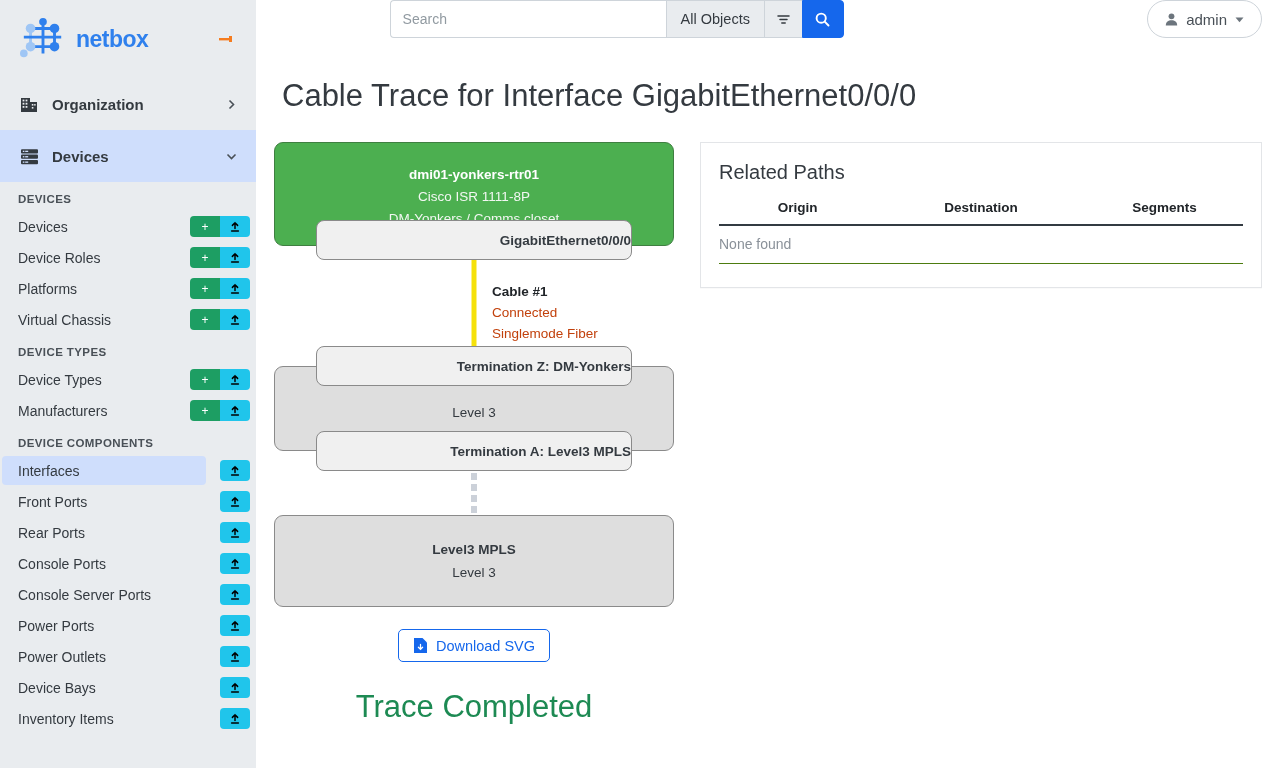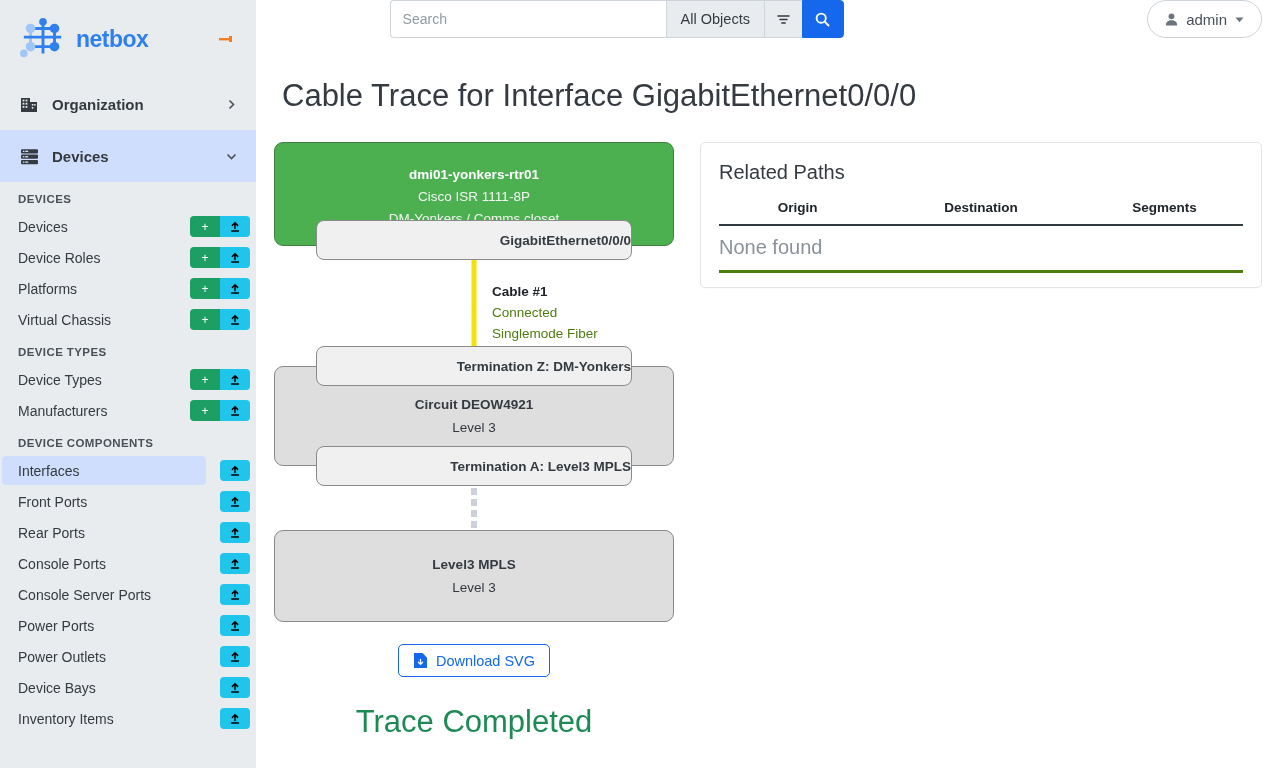--- a/index.html
+++ b/index.html
@@ -165,21 +165,21 @@
   .cable-area { position: relative; height: 106px; }
   .cable-line {
     position: absolute; left: 50%; transform: translateX(-50%);
     top: 0; bottom: 0; width: 5px; background: #f5e10a;
   }
   .cable-info {
     position: absolute; left: 218px; top: 22px;
     text-align: left; line-height: 1.55;
   }
   .cable-info .c-name { font-size: 13.5px; font-weight: 700; color: #212529; }
-  .cable-info .c-line { font-size: 13.5px; color: #4d7c0f; }
+  .cable-info .c-line { font-size: 13.5px; color: #c2410c; }
 
   .circuit-wrap { position: relative; margin-top: -20px; }
   .node.circuit {
     background: #dedede; border-color: #8a8a8a;
     padding: 30px 10px 30px 10px;
   }
   .node.circuit .n-title { font-weight: 700; font-size: 13.5px; color: #343a40; }
   .node.circuit .n-sub { font-size: 13.5px; color: #343a40; margin-top: 8px; }
   .term.overlap-top { margin-top: 0; margin-bottom: -20px; position: relative; z-index: 3;}
   .term.overlap-bot { margin-top: -20px; position: relative; z-index: 3;}
@@ -208,37 +208,37 @@
   }
   .trace-done {
     text-align: center; color: #1d8a53;
     font-size: 31px; font-weight: 400;
     margin-top: 27px;
   }
 
   
   .card {
     flex: 1;
-    border: 1px solid #e3e5e8; border-radius: 5px;
+    border: 1px solid #e3e5e8; border-radius: 0;
     background: #fff;
     padding: 18px 18px 24px 18px;
     height: 146px;
     box-shadow: 0 1px 1px rgba(0,0,0,0.02);
   }
   .card-title { font-size: 20px; color: #343a40; font-weight: 400; margin-bottom: 16px; }
   table.paths { width: 100%; border-collapse: collapse; }
   table.paths th {
     text-align: center; font-size: 13.5px; font-weight: 700; color: #212529;
     padding: 0 0 9px 0;
     border-bottom: 2px solid #333b42;
   }
   table.paths td {
-    font-size: 20px; color: #8a9199;
+    font-size: 14px; color: #8a9199;
     padding: 10px 0 11px 0;
-    border-bottom: 3px solid #4d7c0f;
+    border-bottom: 1px solid #4d7c0f;
   }
 </style>
 </head>
 <body>
 
 <div class="app">
 
   <div class="sidebar">
 
     <div class="brand">
@@ -550,21 +550,20 @@
               <div class="c-line">Connected</div>
               <div class="c-line">Singlemode Fiber</div>
             </div>
           </div>
 
           <div class="circuit-wrap">
             <div class="term overlap-top">
               <span>Termination Z: DM-Yonkers</span>
             </div>
             <div class="node circuit">
-              <div class="n-title">Circuit DEOW4921</div>
               <div class="n-sub">Level 3</div>
             </div>
             <div class="term overlap-bot">
               <span>Termination A: Level3 MPLS</span>
             </div>
           </div>
 
           <div class="dash-conn">
             <div class="seg" style="top:2px"></div>
             <div class="seg" style="top:13px"></div>

